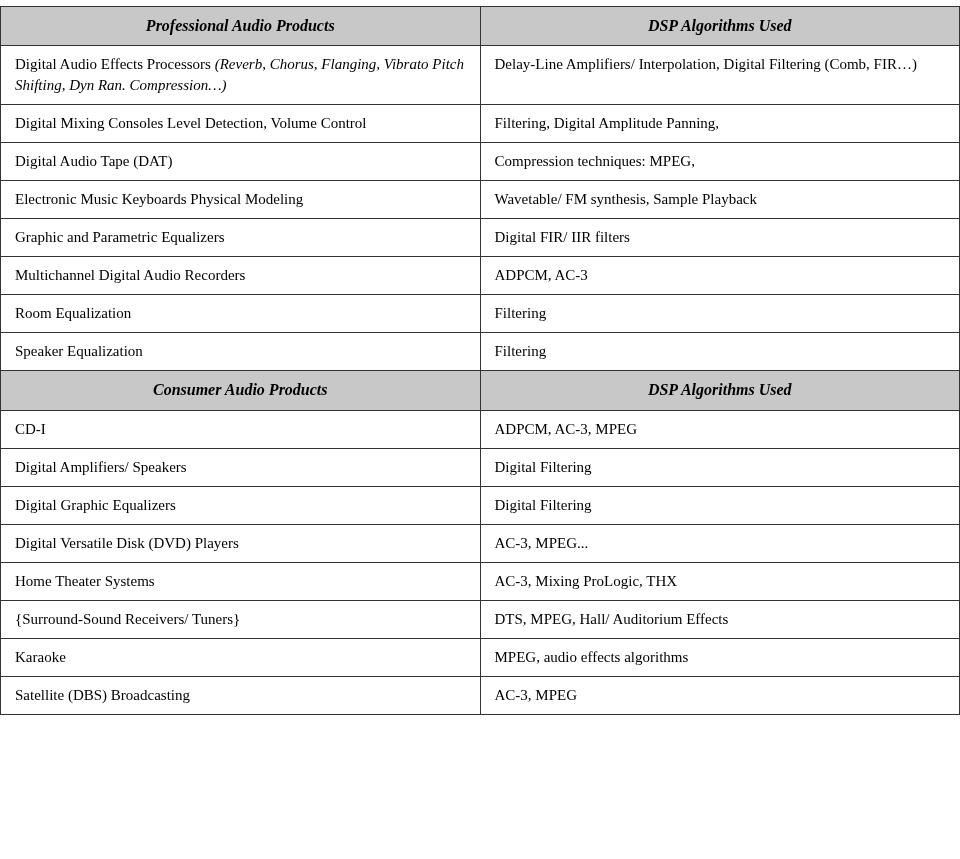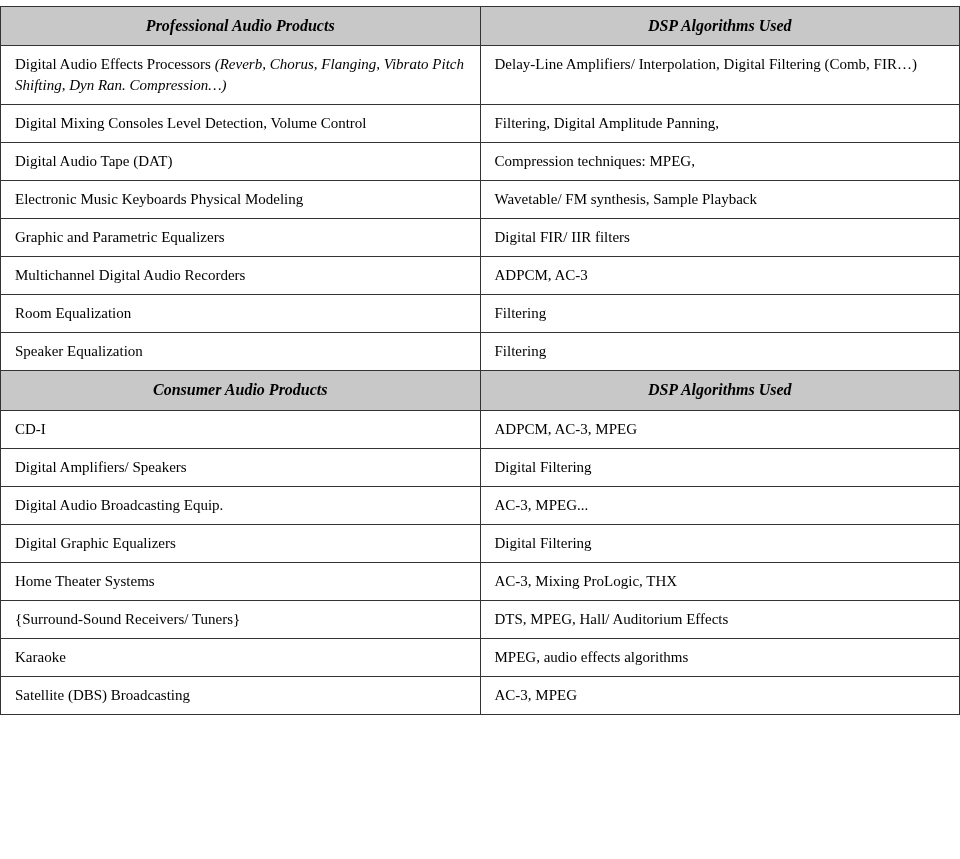--- a/index.html
+++ b/index.html
@@ -103,26 +103,26 @@
         </tr>
         <tr>
           <td>CD-I</td>
           <td>ADPCM, AC-3, MPEG</td>
         </tr>
         <tr>
           <td>Digital Amplifiers/ Speakers</td>
           <td>Digital Filtering</td>
         </tr>
         <tr>
-          <td>Digital Audio Broadcasting Equip.</td>
-          <td>AC-3, MPEG...</td>
+          <td>Digital Graphic Equalizers</td>
+          <td>Digital Filtering</td>
         </tr>
         <tr>
-          <td>Digital Graphic Equalizers</td>
-          <td>Digital Filtering</td>
+          <td>Digital Versatile Disk (DVD) Players</td>
+          <td>AC-3, MPEG...</td>
         </tr>
         <tr>
           <td>Home Theater Systems</td>
           <td>AC-3, Mixing ProLogic, THX</td>
         </tr>
         <tr>
           <td>{Surround-Sound Receivers/ Tuners}</td>
           <td>DTS, MPEG, Hall/ Auditorium Effects</td>
         </tr>
         <tr>

